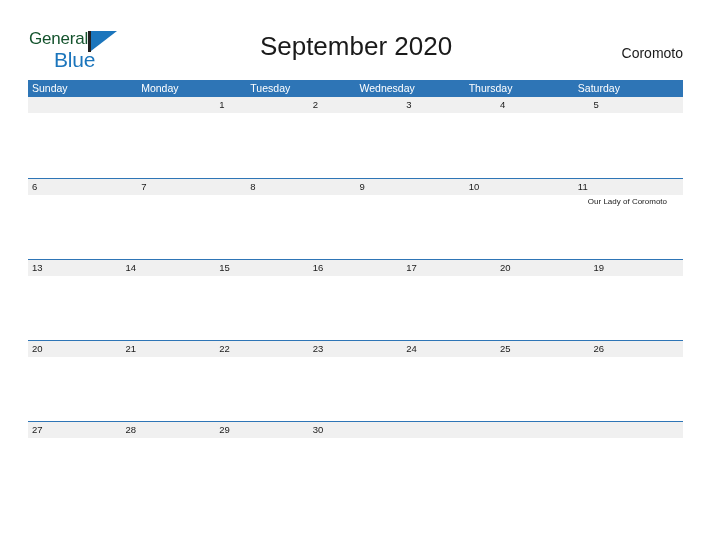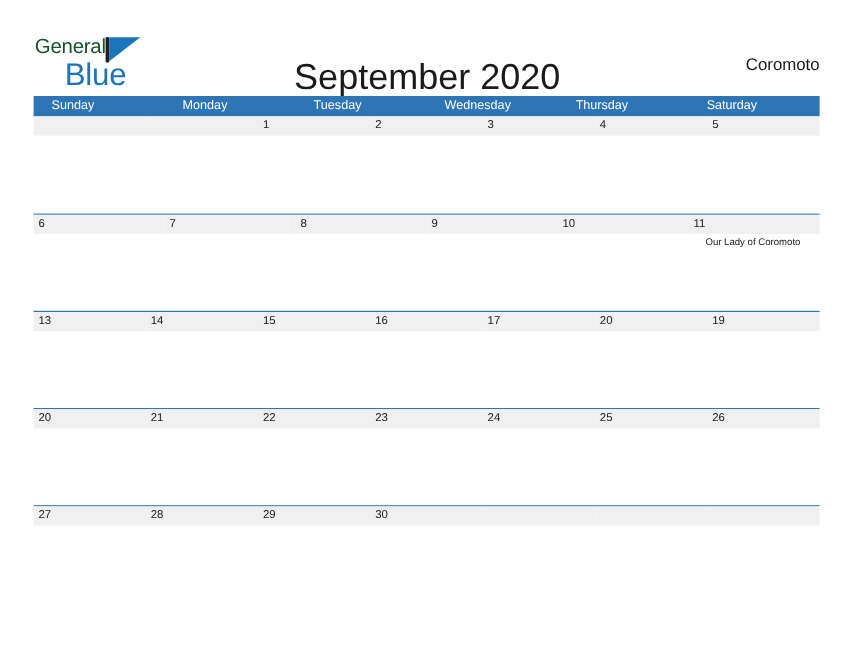--- a/index.html
+++ b/index.html
@@ -35,21 +35,21 @@
     top: 0;
     font-size: 17px;
     color: #14532d;
     letter-spacing: -0.2px;
     white-space: nowrap;
   }
   .logo-row2 {
     position: absolute;
     left: 25px;
     top: 19px;
-    font-size: 26px;
+    font-size: 21px;
     color: #1b75bc;
     letter-spacing: -0.2px;
     white-space: nowrap;
   }
   .logo-flag {
     position: absolute;
     left: 59px;
     top: 1px;
     width: 30px;
     height: 21px;
@@ -71,24 +71,24 @@
     border-top: 20px solid #1b75bc;
     border-right: 26px solid transparent;
   }
 
   .cal-title {
     position: absolute;
     left: 0;
     right: 0;
     top: 31px;
     text-align: center;
-    font-size: 30px;
+    font-size: 26px;
     color: #1a1a1a;
     font-weight: normal;
-    margin: 17px;
+    margin: 0;
   }
 
   .cal-country {
     position: absolute;
     right: 29px;
     top: 45px;
     font-size: 14px;
     color: #1a1a1a;
     white-space: nowrap;
   }
@@ -104,21 +104,21 @@
   .weekday-header {
     display: flex;
     background: #2e75b6;
     height: 17px;
   }
   .weekday-cell {
     flex: 1 1 0;
     color: #ffffff;
     font-size: 10.5px;
     line-height: 17px;
-    padding-left: 15px;
+    padding-left: 4px;
     box-sizing: border-box;
     white-space: nowrap;
     overflow: hidden;
   }
 
   .week-row {
     position: relative;
     height: 81px;
     border-top: 1px solid #2e75b6;
     box-sizing: border-box;

